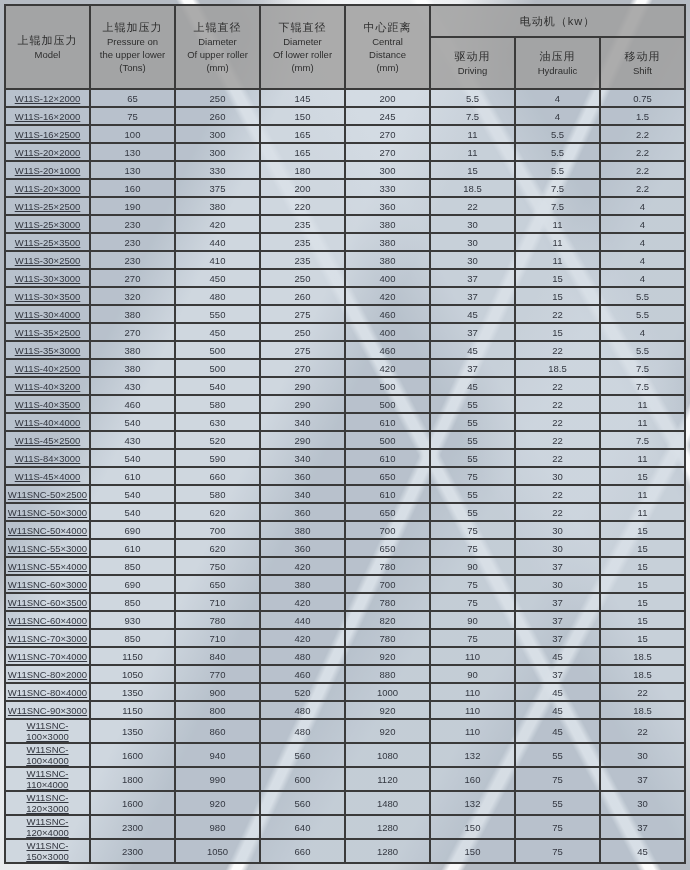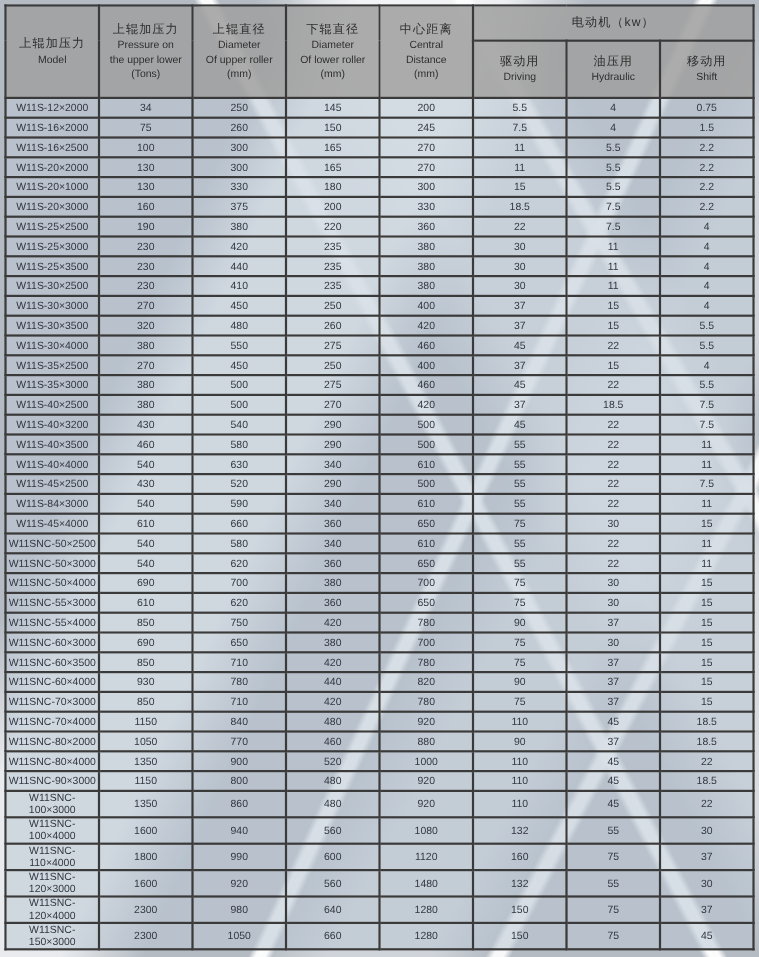--- a/index.html
+++ b/index.html
@@ -46,21 +46,21 @@
   thead .zh { font-size: 11px; letter-spacing: 1px; line-height: 15px; }
   thead .en { font-size: 9.5px; line-height: 13px; }
   tr.motor-row th { height: 30px; }
   tr.sub-row th { height: 50px; }
   tbody td {
     height: 16px;
     font-size: 9.5px;
     color: #333740;
     background: rgba(185,198,211,0.55);
   }
-  tbody td.model-col { font-size: 9.5px; }
+  tbody td.model-col { font-size: 9.5px; text-decoration: underline; }
 </style>
 </head>
 <body>
 
 <div class="page">
   <table class="spec-table">
     <thead>
       <tr class="motor-row">
         <th rowspan="2">
           <div class="zh">上辊加压力</div>
@@ -105,21 +105,21 @@
         </th>
         <th>
           <div class="zh">移动用</div>
           <div class="en">Shift</div>
         </th>
       </tr>
     </thead>
     <tbody>
         <tr>
           <td class="model-col">W11S-12×2000</td>
-          <td>34</td>
+          <td>65</td>
           <td>250</td>
           <td>145</td>
           <td>200</td>
           <td>5.5</td>
           <td>4</td>
           <td>0.75</td>
         </tr>
         <tr>
           <td class="model-col">W11S-16×2000</td>
           <td>75</td>

